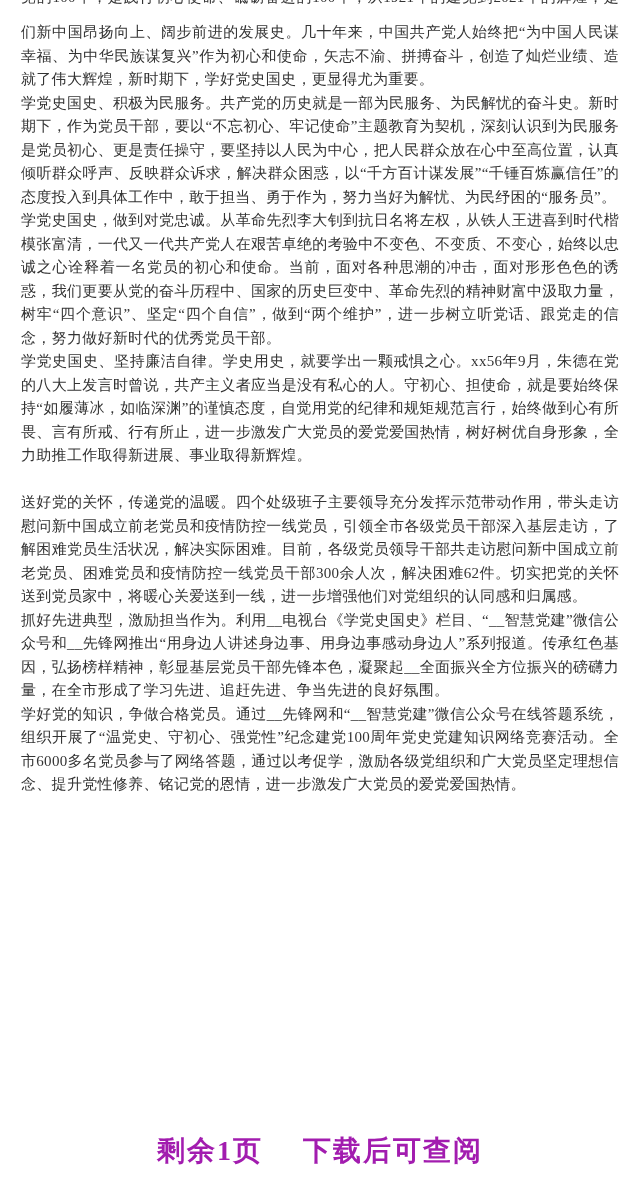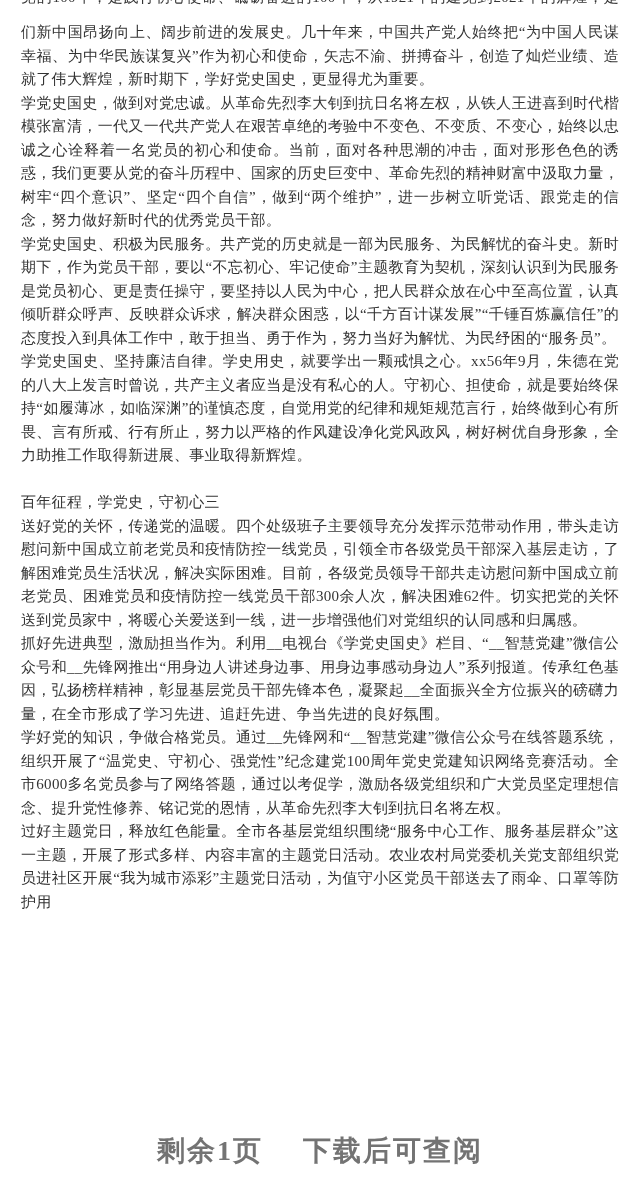--- a/index.html
+++ b/index.html
@@ -47,21 +47,21 @@
   .footer {
     position: absolute;
     left: 0;
     right: 0;
     bottom: 28px;
     text-align: center;
     background: #ffffff;
     padding-top: 10px;
     font-weight: 700;
     font-size: 28px;
-    color: #737373; 
+    color: #a21caf; 
     letter-spacing: 2px;
     white-space: nowrap;
   }
   .footer-gap {
     display: inline-block;
     width: 40px;
   }
 </style>
 </head>
 <body>
@@ -69,39 +69,37 @@
 <div class="page">
 
   <div class="content">
 
     <div class="clip">
       <p class="para">党的100年，是践行初心使命、砥砺奋进的100年，从1921年的建党到2021年的辉煌，是我</p>
     </div>
 
     <p class="para">们新中国昂扬向上、阔步前进的发展史。几十年来，中国共产党人始终把“为中国人民谋幸福、为中华民族谋复兴”作为初心和使命，矢志不渝、拼搏奋斗，创造了灿烂业绩、造就了伟大辉煌，新时期下，学好党史国史，更显得尤为重要。</p>
 
+    <p class="para">学党史国史、积极为民服务。共产党的历史就是一部为民服务、为民解忧的奋斗史。新时期下，作为党员干部，要以“不忘初心、牢记使命”主题教育为契机，深刻认识到为民服务是党员初心、更是责任操守，要坚持以人民为中心，把人民群众放在心中至高位置，认真倾听群众呼声、反映群众诉求，解决群众困惑，以“千方百计谋发展”“千锤百炼赢信任”的态度投入到具体工作中，敢于担当、勇于作为，努力当好为解忧、为民纾困的“服务员”。</p>
+
     <p class="para">学党史国史，做到对党忠诚。从革命先烈李大钊到抗日名将左权，从铁人王进喜到时代楷模张富清，一代又一代共产党人在艰苦卓绝的考验中不变色、不变质、不变心，始终以忠诚之心诠释着一名党员的初心和使命。当前，面对各种思潮的冲击，面对形形色色的诱惑，我们更要从党的奋斗历程中、国家的历史巨变中、革命先烈的精神财富中汲取力量，树牢“四个意识”、坚定“四个自信”，做到“两个维护”，进一步树立听党话、跟党走的信念，努力做好新时代的优秀党员干部。</p>
 
-    <p class="para">学党史国史、积极为民服务。共产党的历史就是一部为民服务、为民解忧的奋斗史。新时期下，作为党员干部，要以“不忘初心、牢记使命”主题教育为契机，深刻认识到为民服务是党员初心、更是责任操守，要坚持以人民为中心，把人民群众放在心中至高位置，认真倾听群众呼声、反映群众诉求，解决群众困惑，以“千方百计谋发展”“千锤百炼赢信任”的态度投入到具体工作中，敢于担当、勇于作为，努力当好为解忧、为民纾困的“服务员”。</p>
-
-    <p class="para">学党史国史、坚持廉洁自律。学史用史，就要学出一颗戒惧之心。xx56年9月，朱德在党的八大上发言时曾说，共产主义者应当是没有私心的人。守初心、担使命，就是要始终保持“如履薄冰，如临深渊”的谨慎态度，自觉用党的纪律和规矩规范言行，始终做到心有所畏、言有所戒、行有所止，努力以严格的作风建设净化党风政风，树好树优自身形象，全力助推工作取得新进展、事业取得新辉煌。</p>
+    <p class="para">学党史国史、坚持廉洁自律。学史用史，就要学出一颗戒惧之心。xx56年9月，朱德在党的八大上发言时曾说，共产主义者应当是没有私心的人。守初心、担使命，就是要始终保持“如履薄冰，如临深渊”的谨慎态度，自觉用党的纪律和规矩规范言行，始终做到心有所畏、言有所戒、行有所止，进一步激发广大党员的爱党爱国热情，树好树优自身形象，全力助推工作取得新进展、事业取得新辉煌。</p>
 
     <div class="spacer"></div>
 
-    <p class="para">百年征程，学党史，守初心三</p>
 
 
     <p class="para">送好党的关怀，传递党的温暖。四个处级班子主要领导充分发挥示范带动作用，带头走访慰问新中国成立前老党员和疫情防控一线党员，引领全市各级党员干部深入基层走访，了解困难党员生活状况，解决实际困难。目前，各级党员领导干部共走访慰问新中国成立前老党员、困难党员和疫情防控一线党员干部300余人次，解决困难62件。切实把党的关怀送到党员家中，将暖心关爱送到一线，进一步增强他们对党组织的认同感和归属感。</p>
 
 
     <p class="para">抓好先进典型，激励担当作为。利用__电视台《学党史国史》栏目、“__智慧党建”微信公众号和__先锋网推出“用身边人讲述身边事、用身边事感动身边人”系列报道。传承红色基因，弘扬榜样精神，彰显基层党员干部先锋本色，凝聚起__全面振兴全方位振兴的磅礴力量，在全市形成了学习先进、追赶先进、争当先进的良好氛围。</p>
 
-    <p class="para">学好党的知识，争做合格党员。通过__先锋网和“__智慧党建”微信公众号在线答题系统，组织开展了“温党史、守初心、强党性”纪念建党100周年党史党建知识网络竞赛活动。全市6000多名党员参与了网络答题，通过以考促学，激励各级党组织和广大党员坚定理想信念、提升党性修养、铭记党的恩情，从革命先烈李大钊到抗日名将左权。</p>
+    <p class="para">学好党的知识，争做合格党员。通过__先锋网和“__智慧党建”微信公众号在线答题系统，组织开展了“温党史、守初心、强党性”纪念建党100周年党史党建知识网络竞赛活动。全市6000多名党员参与了网络答题，通过以考促学，激励各级党组织和广大党员坚定理想信念、提升党性修养、铭记党的恩情，进一步激发广大党员的爱党爱国热情。</p>
 
-    <p class="para">过好主题党日，释放红色能量。全市各基层党组织围绕“服务中心工作、服务基层群众”这一主题，开展了形式多样、内容丰富的主题党日活动。农业农村局党委机关党支部组织党员进社区开展“我为城市添彩”主题党日活动，为值守小区党员干部送去了雨伞、口罩等防护用</p>
 
   </div>
 
   <div class="footer">
     <span>剩余1页</span><span class="footer-gap"></span><span>下载后可查阅</span>
   </div>
 
 </div>
 
 </body></html>

